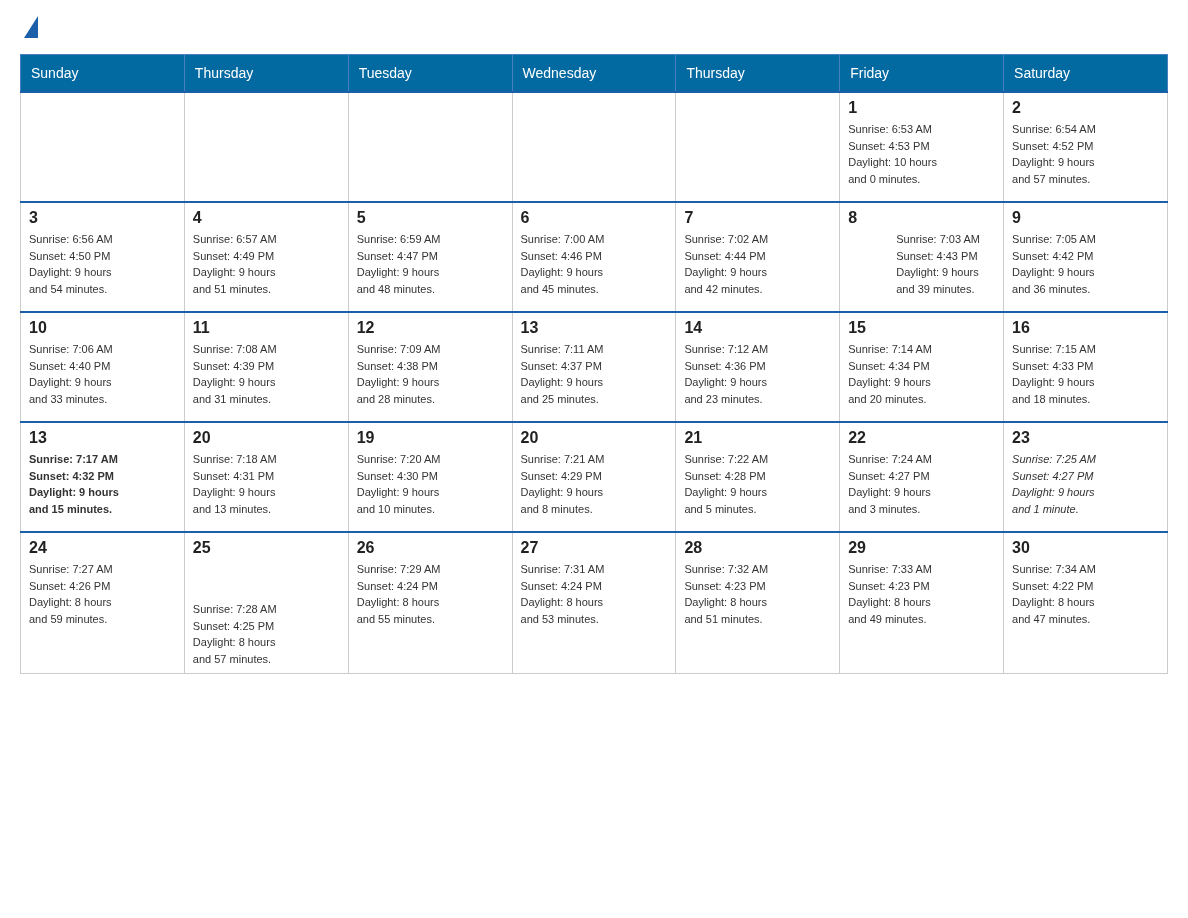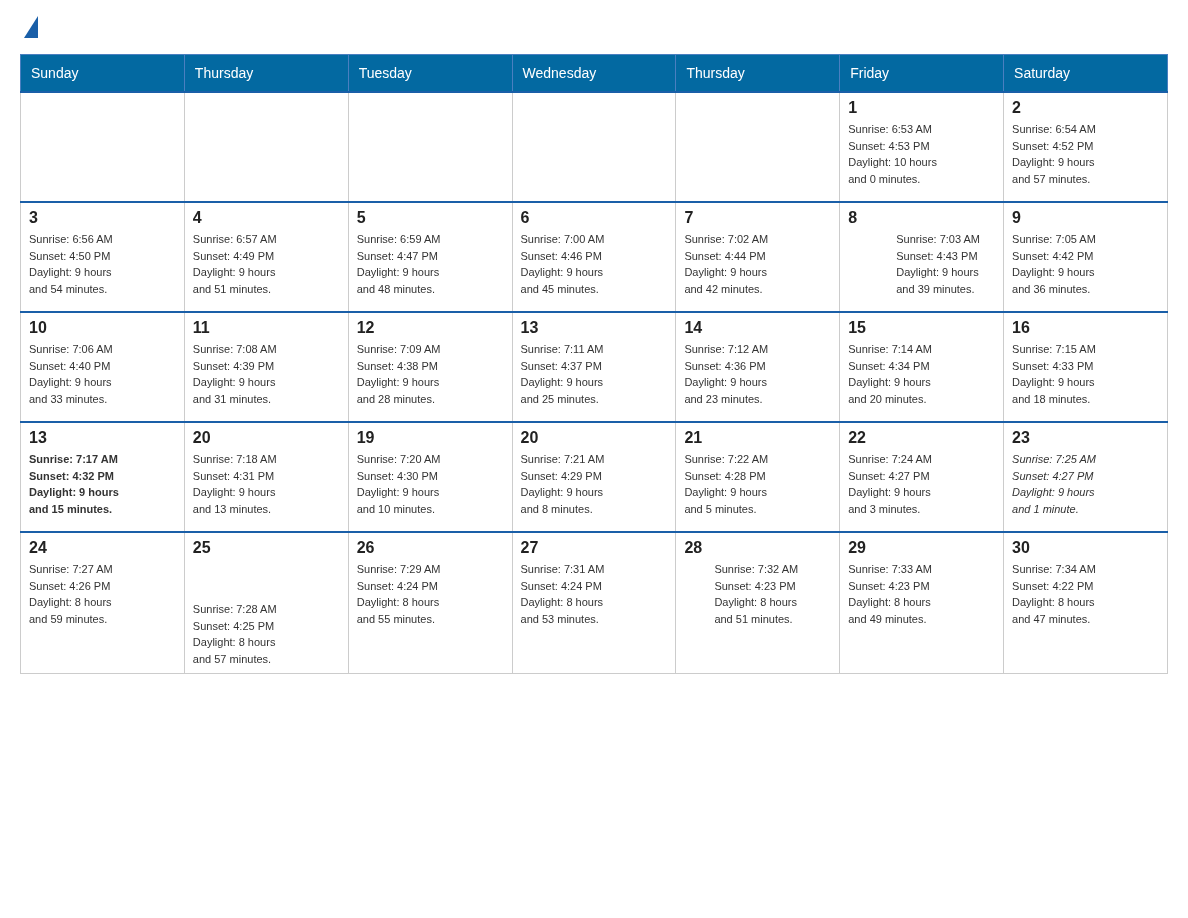--- a/index.html
+++ b/index.html
@@ -324,21 +324,21 @@
         </td>
         <td>
           <div class="day-number">27</div>
           <div class="day-info" style="white-space: pre-line;">Sunrise: 7:31 AM
 Sunset: 4:24 PM
 Daylight: 8 hours
 and 53 minutes.</div>
         </td>
         <td>
           <div class="day-number">28</div>
-          <div class="day-info" style="white-space: pre-line; margin-left: 30px;">Sunrise: 7:32 AM
+          <div class="day-info" style="white-space: pre-line;">Sunrise: 7:32 AM
 Sunset: 4:23 PM
 Daylight: 8 hours
 and 51 minutes.</div>
         </td>
         <td>
           <div class="day-number">29</div>
           <div class="day-info" style="white-space: pre-line;">Sunrise: 7:33 AM
 Sunset: 4:23 PM
 Daylight: 8 hours
 and 49 minutes.</div>

